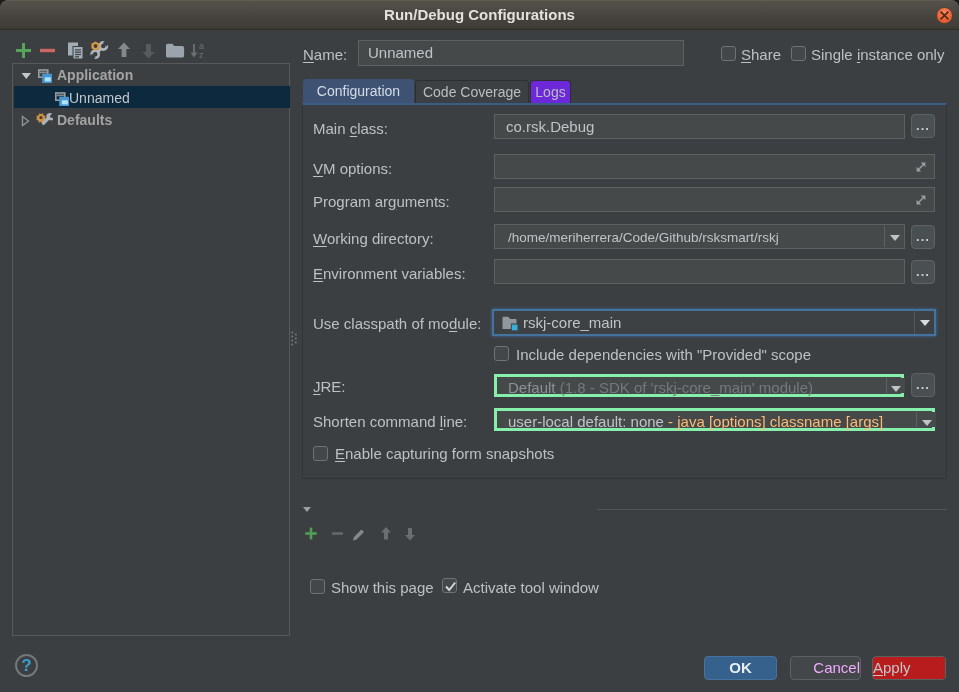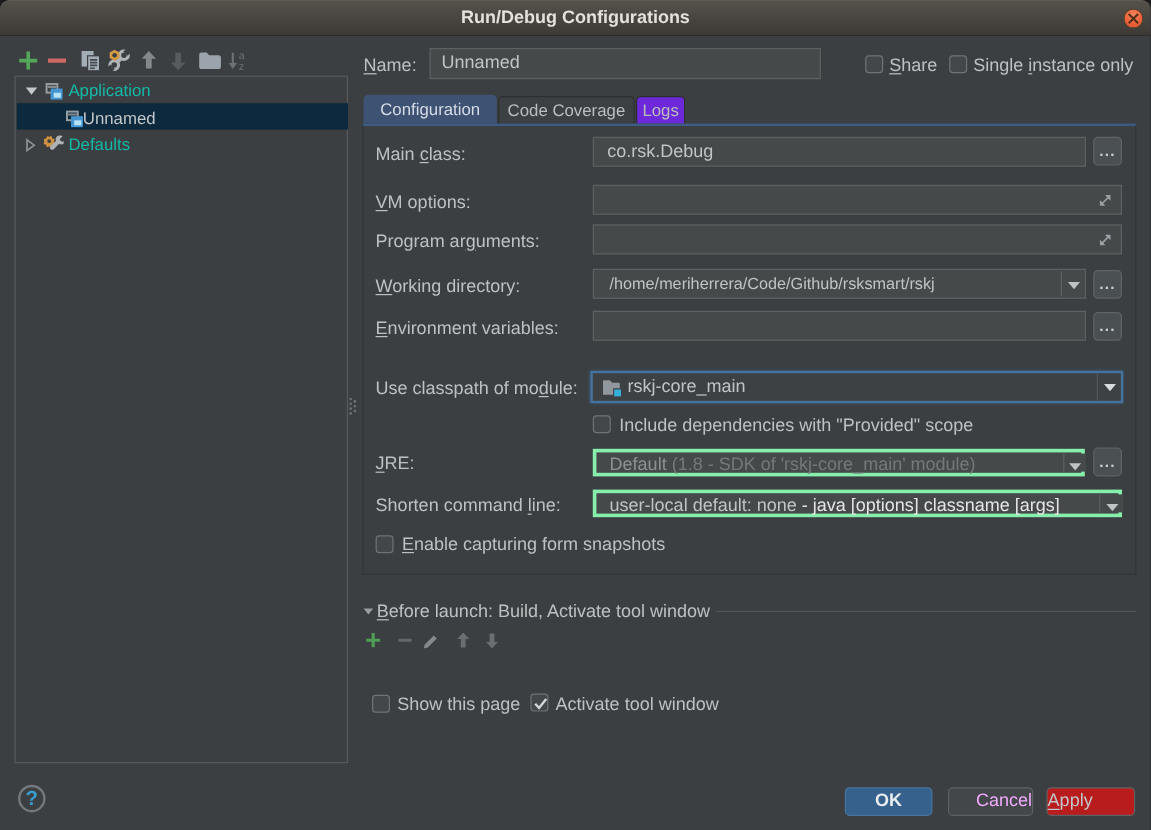--- a/index.html
+++ b/index.html
@@ -10,21 +10,21 @@
 #tbar .t{position:absolute;left:0;right:0;top:5px;text-align:center;font-weight:bold;font-size:15px;color:#e4e1dd}
 #close{position:absolute;left:936px;top:6px;width:17px;height:17px;border-radius:50%;
  background:radial-gradient(circle at 50% 30%,#f58560,#ee6239 55%,#dc4f2b);border:1px solid #54422f}
 .abs{position:absolute}
 .lbl{position:absolute;white-space:nowrap;color:#bdc1c3}
 .f{position:absolute;background:#45494a;border:1px solid #5e6163}
 .btn3{position:absolute;background:#4a4f52;border:1px solid #5f6366;border-radius:4px;color:#c9ced2;
  text-align:center;font-size:13px;font-weight:bold;letter-spacing:1px;line-height:17px}
 .cb{position:absolute;width:15px;height:15px;background:#43474a;border:1px solid #6e7376;border-radius:3px}
 u{text-decoration:underline;text-underline-offset:2px}
-.tree b{font-weight:normal;color:#14b8a6}
+.tree b{font-weight:bold;color:#a3a3a3}
 #treepanel{position:absolute;left:12px;top:63px;width:278px;height:573px;border:1px solid #57595b;background:#3c3f41;font-size:14px}
 .trow{position:absolute;left:1px;right:1px;height:21px;line-height:21px;white-space:nowrap}
 #selrow{position:absolute;left:1px;top:22px;width:276px;height:22px;background:#0d293e}
 .sep{position:absolute;height:1px;background:#515557}
 .arrbtn{position:absolute;top:1px;bottom:1px;border-left:1px solid #5e6163;background:#45494a}
 .arr{position:absolute;width:0;height:0;border-left:5px solid transparent;border-right:5px solid transparent;border-top:6px solid #bfc3c5}
 .combo{position:absolute;background:#45494a;border:3px solid #86efac}
 .val{color:#c0c4c6}
 </style></head>
 <body>
@@ -202,33 +202,32 @@
 
 <div class="lbl" style="left:313px;top:378px"><u>J</u>RE:</div>
 <div class="combo" style="left:494px;top:374px;width:410px;height:23px;line-height:21px"><span style="margin-left:11px;color:#8c9193">Default <span style="color:#74797c">(1.8 - SDK of 'rskj-core_main' module)</span></span>
   <div class="arrbtn" style="left:389px;width:19px">
         <div class="arr" style="left:4px;top:8px"></div>
       </div>
 </div>
 <div class="btn3" style="left:911px;top:373px;width:24px;height:24px;line-height:22px">...</div>
 
 <div class="lbl" style="left:313px;top:413px">Shorten command <u>l</u>ine:</div>
-<div class="combo" style="left:494px;top:408px;width:441px;height:23px;line-height:21px"><span style="margin-left:11px" class="val">user-local default: none <span style="color:#e5e5e5">- java [options] classname [args]</span></span>
+<div class="combo" style="left:494px;top:408px;width:441px;height:23px;line-height:21px"><span style="margin-left:11px" class="val">user-local default: none <span style="color:#fdba74">- java [options] classname [args]</span></span>
   <div class="arrbtn" style="left:419px;width:20px">
         <div class="arr" style="left:5px;top:8px"></div>
       </div>
 </div>
 
 <div class="cb" style="left:313px;top:446px"></div>
 <div class="lbl" style="left:335px;top:445px"><u>E</u>nable capturing form snapshots</div>
 
 <svg class="abs" style="left:302px;top:504px" width="10" height="10">
       <path d="M1,3 h8 l-4,5 z" fill="#9a9ea0"></path>
     </svg>
-<div class="lbl" style="left:314px;top:501px"><u>B</u>efore launch: Build, Activate tool window</div>
 <div class="sep" style="left:597px;top:509px;width:350px"></div>
 
 <svg class="abs" style="left:305px;top:527px" width="120" height="14" viewBox="0 0 120 14">
   <g stroke="#4f9e55" stroke-width="2.6">
         <line x1="6" y1="0.6" x2="6" y2="12.4"></line>
         <line x1="0.2" y1="6.5" x2="11.8" y2="6.5"></line>
       </g>
   <line x1="27" y1="6.5" x2="38" y2="6.5" stroke="#64686a" stroke-width="2.6"></line>
   <g fill="#85898c">
         <path d="M48,13.5 l1,-3.5 l7.5,-7.5 l2.5,2.5 l-7.5,7.5 z"></path>

